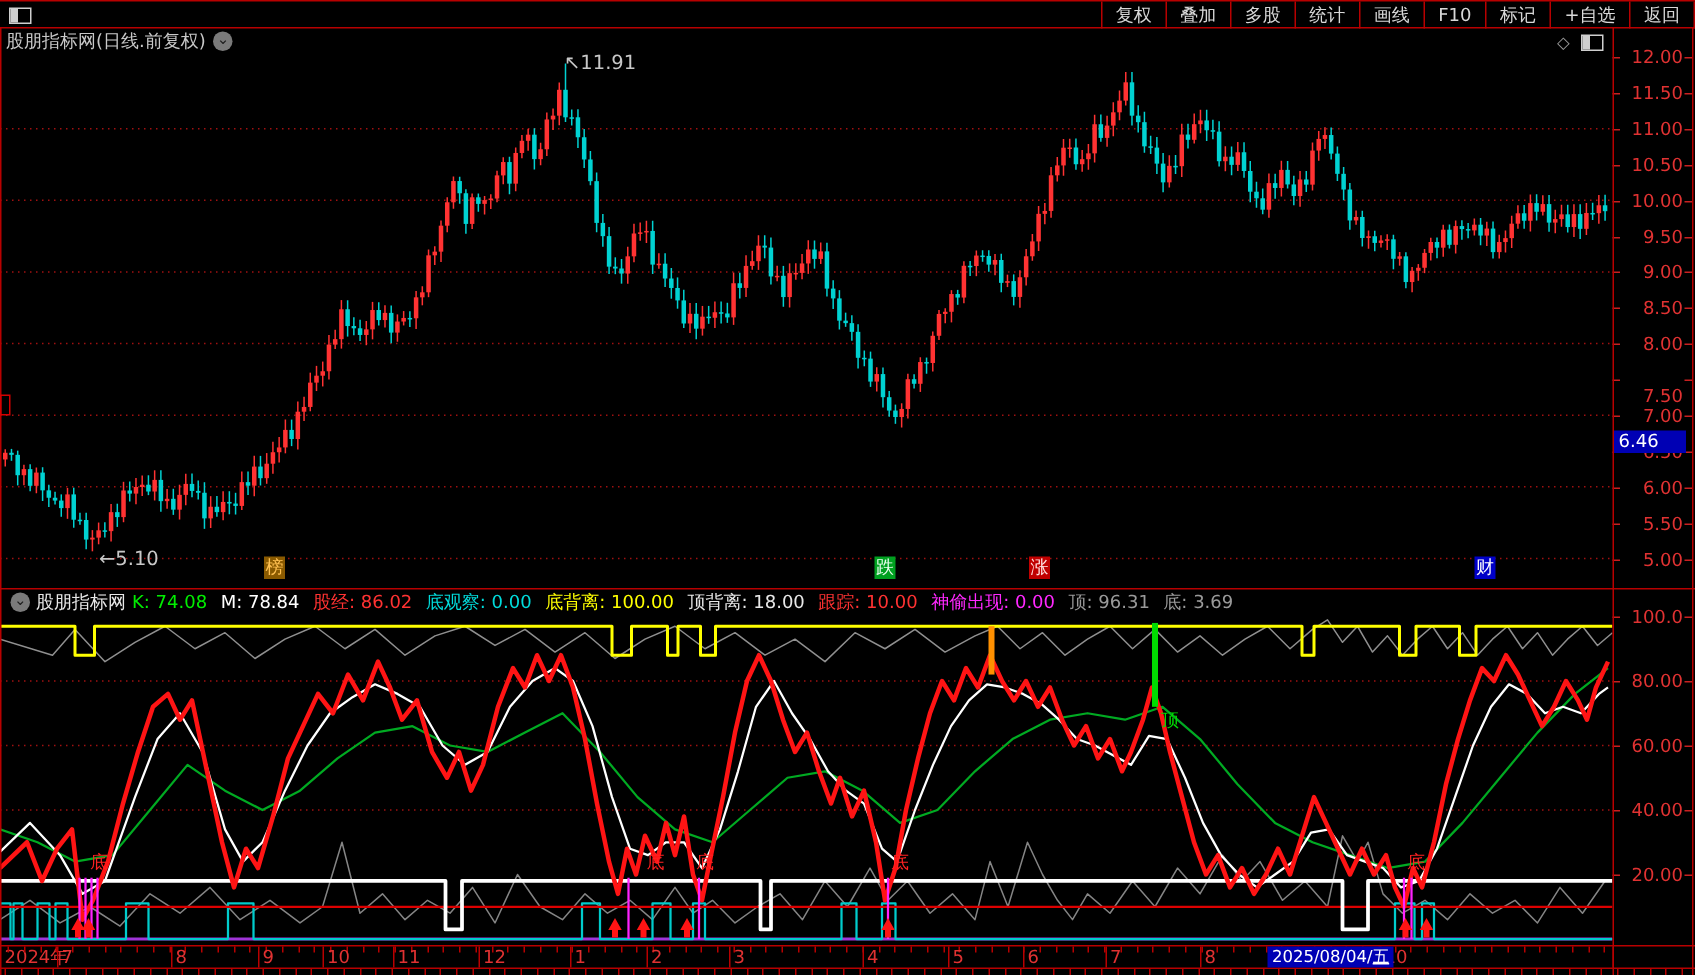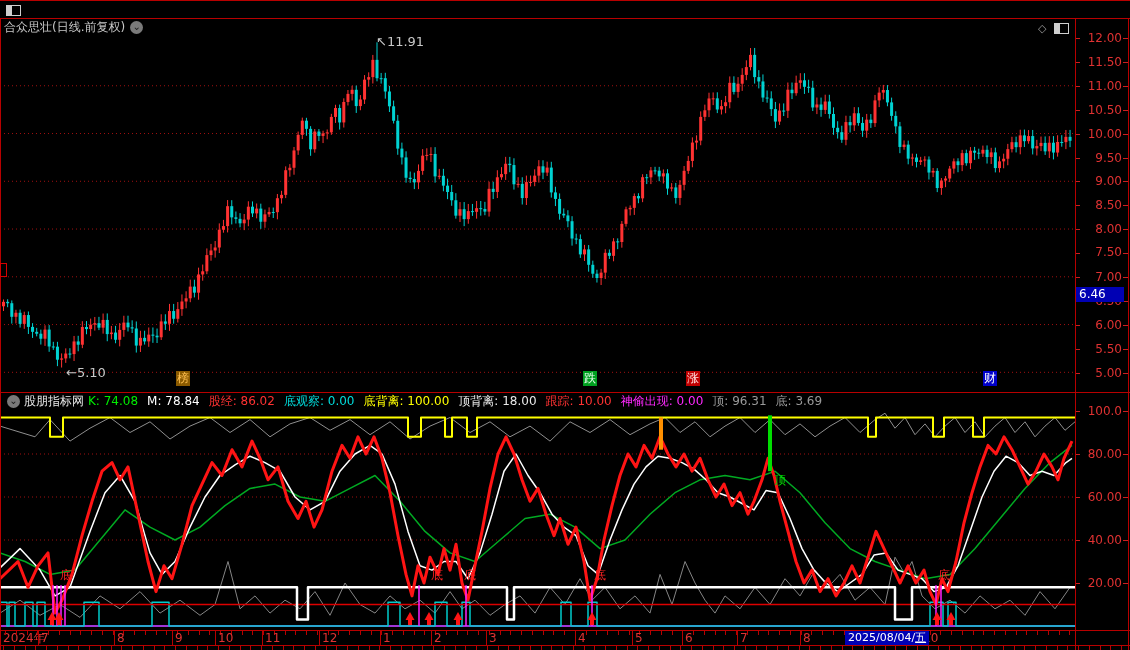--- a/index.html
+++ b/index.html
@@ -56,24 +56,35 @@
   #watermark .w2{color:#d0d0d0;font-size:16px;line-height:20px;}
   #splitter{position:absolute;left:0;top:263px;width:5px;height:12px;border:1px solid #d40000;z-index:6;}
 </style>
 </head>
 <body>
 
 <div id="app">
 
   <div id="menu-bar">
     <span class="win-icon"></span>
+    <div id="menu-right">
+        <div class="menu-cell">复权</div>
+        <div class="menu-cell">叠加</div>
+        <div class="menu-cell">多股</div>
+        <div class="menu-cell">统计</div>
+        <div class="menu-cell">画线</div>
+        <div class="menu-cell">F10</div>
+        <div class="menu-cell">标记</div>
+        <div class="menu-cell">+自选</div>
+        <div class="menu-cell">返回</div>
+      </div>
   </div>
 
   <div id="title-bar">
-    <span>合众思壮(日线.前复权)</span>
+    <span>股朋指标网(日线.前复权)</span>
     <span class="chevron-circle">⌄</span>
   </div>
   <div id="corner-icons">
     <span class="diamond-icon">◇</span>
     <span class="win-icon" style="margin:0;"></span>
   </div>
 
   <div id="main-pane">
     <svg id="main-svg" width="1075" height="373">
         <line x1="0" x2="1075" y1="353.32" y2="353.32" stroke="#a01010" stroke-width="1" stroke-dasharray="1,3"></line>
@@ -680,21 +691,21 @@
       <div class="tick" style="left: 47px; top: 138.5px;"></div>
       <div class="axis-label" style="top: 155.4px;">9.00</div>
       <div class="tick" style="left: -1px; top: 162.4px;"></div>
       <div class="tick" style="left: 47px; top: 162.4px;"></div>
       <div class="axis-label" style="top: 179.3px;">8.50</div>
       <div class="tick" style="left: -1px; top: 186.3px;"></div>
       <div class="tick" style="left: 47px; top: 186.3px;"></div>
       <div class="axis-label" style="top: 203.2px;">8.00</div>
       <div class="tick" style="left: -1px; top: 210.2px;"></div>
       <div class="tick" style="left: 47px; top: 210.2px;"></div>
-      <div class="axis-label" style="top: 226px; margin-left: 12px;">7.50</div>
+      <div class="axis-label" style="top: 238px; margin-left: 12px;">7.50</div>
       <div class="tick" style="left: -1px; top: 234.1px;"></div>
       <div class="tick" style="left: 47px; top: 234.1px;"></div>
       <div class="axis-label" style="top: 251px;">7.00</div>
       <div class="tick" style="left: -1px; top: 258px;"></div>
       <div class="tick" style="left: 47px; top: 258px;"></div>
       <div class="axis-label" style="top: 274.9px;">6.50</div>
       <div class="tick" style="left: -1px; top: 281.9px;"></div>
       <div class="tick" style="left: 47px; top: 281.9px;"></div>
       <div class="axis-label" style="top: 298.8px;">6.00</div>
       <div class="tick" style="left: -1px; top: 305.8px;"></div>

